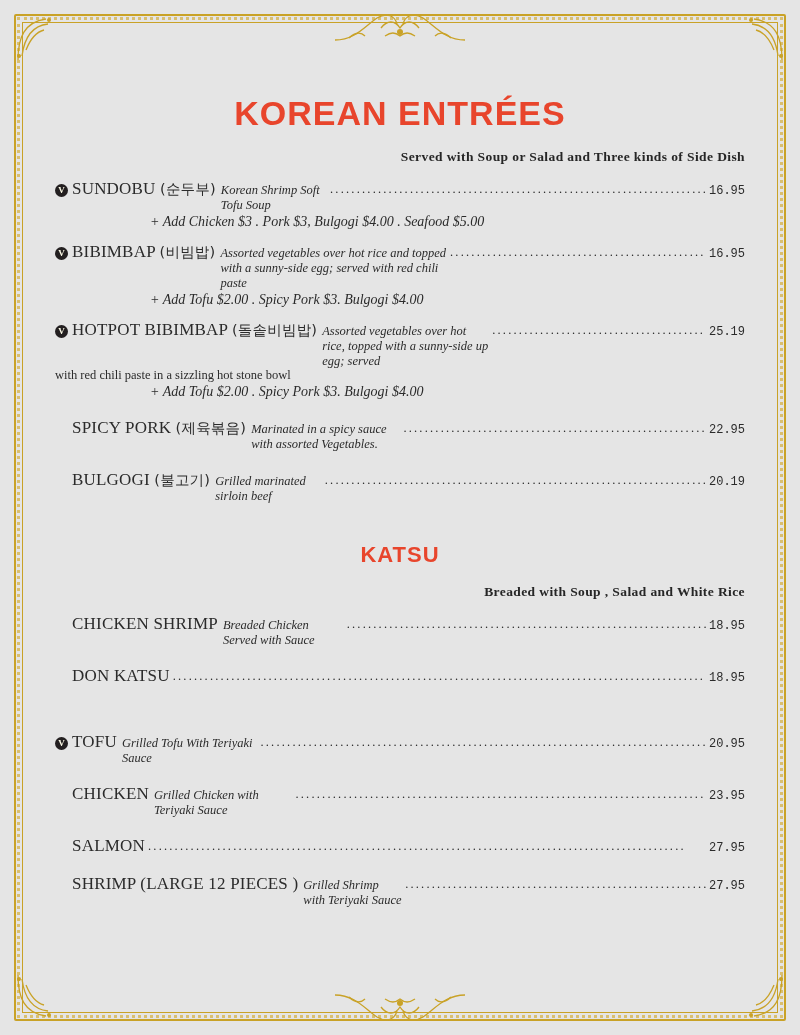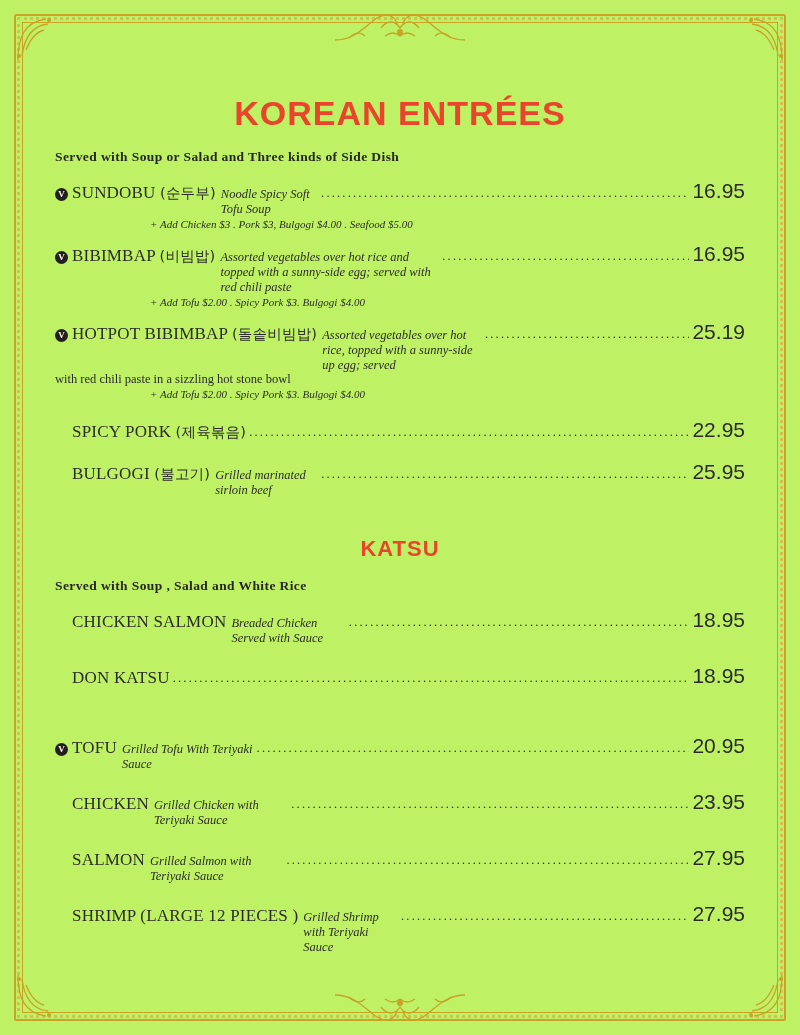--- a/index.html
+++ b/index.html
@@ -13,21 +13,21 @@
     font-family: "Liberation Serif", serif;
     color: #2b2b2b;
     overflow: hidden;
     position: relative;
   }
 
   
   .page {
     position: absolute;
     inset: 0;
-    background: #bef264;
+    background: #e5e5e5;
   }
   .border-outer {
     position: absolute;
     left: 14px;
     top: 14px;
     right: 14px;
     bottom: 14px;
     border: 2px solid #c9a227;
     border-radius: 2px;
   }
@@ -100,21 +100,21 @@
   .section-title.main {
     font-size: 34px;
     margin: 14px 0 0 0;
   }
   .section-title.sub {
     font-size: 22px;
     margin: 0;
   }
 
   .served {
-    text-align: left;
+    text-align: right;
     font-family: "Liberation Serif", serif;
     font-weight: bold;
     font-size: 13.5px;
     letter-spacing: .4px;
     margin: 16px 0 14px 0;
     color: #262626;
   }
 
   .items { margin: 0; padding: 0; }
 
@@ -180,30 +180,30 @@
     white-space: nowrap;
     margin: 0 3px;
     font-size: 12.5px;
     color: #2b2b2b;
     letter-spacing: 2.2px;
     position: relative;
     top: -1px;
   }
 
   .price {
-    font-family: Liberation Sans, sans-serif;
-    font-size: 21px;
+    font-family: Liberation Mono, monospace;
+    font-size: 12px;
     flex: 0 0 auto;
     white-space: nowrap;
   }
 
   .addons {
     font-family: "Liberation Serif", serif;
     font-style: italic;
-    font-size: 11px;
+    font-size: 14px;
     color: #2b2b2b;
     margin: 1px 0 0 95px;
   }
 
   .wrapdesc {
     font-family: "Liberation Serif", serif;
     font-size: 12.5px;
     margin: -1px 0 0 0;
   }
 
@@ -284,21 +284,21 @@
 
     <h1 class="section-title main">KOREAN ENTRÉES</h1>
     <div class="served">Served with Soup or Salad and Three kinds of Side Dish</div>
 
     <div class="items">
 
       <div class="item">
         <div class="item-line">
           <span class="veg">V</span>
           <span class="name"><span>SUNDOBU</span> <span class="kr">(순두부)</span></span>
-          <span class="desc">Noodle Spicy Soft Tofu Soup</span>
+          <span class="desc">Korean Shrimp Soft Tofu Soup</span>
           <span class="dots">.....................................................................................................</span>
           <span class="price">16.95</span>
         </div>
         <div class="addons">+ Add Chicken $3 . Pork $3, Bulgogi $4.00 . Seafood $5.00</div>
       </div>
 
       <div class="item">
         <div class="item-line">
           <span class="veg">V</span>
           <span class="name"><span>BIBIMBAP</span> <span class="kr">(비빔밥)</span></span>
@@ -320,50 +320,51 @@
         <div class="wrapdesc">with red chili paste in a sizzling hot stone bowl</div>
         <div class="addons">+ Add Tofu $2.00 . Spicy Pork $3. Bulgogi $4.00</div>
       </div>
 
       <div class="spacer-sm"></div>
 
       <div class="item">
         <div class="item-line">
           <span class="veg-spacer"></span>
           <span class="name"><span>SPICY PORK</span> <span class="kr">(제육볶음)</span></span>
+          <span class="desc">Marinated in a spicy sauce with assorted Vegetables.</span>
           <span class="dots">.....................................................................................................</span>
           <span class="price">22.95</span>
         </div>
       </div>
 
       <div class="spacer-sm"></div>
 
       <div class="item">
         <div class="item-line">
           <span class="veg-spacer"></span>
           <span class="name"><span>BULGOGI</span> <span class="kr">(불고기)</span></span>
           <span class="desc">Grilled marinated sirloin beef</span>
           <span class="dots">.....................................................................................................</span>
-          <span class="price">25.95</span>
+          <span class="price">20.19</span>
         </div>
       </div>
 
     </div>
 
     <div class="spacer-md"></div>
 
     <h2 class="section-title sub">KATSU</h2>
-    <div class="served">Served with Soup , Salad and White Rice</div>
+    <div class="served">Breaded with Soup , Salad and White Rice</div>
 
     <div class="items">
 
       <div class="item">
         <div class="item-line">
           <span class="veg-spacer"></span>
-          <span class="name">CHICKEN SALMON</span>
+          <span class="name">CHICKEN SHRIMP</span>
           <span class="desc">Breaded Chicken Served with Sauce</span>
           <span class="dots">.....................................................................................................</span>
           <span class="price">18.95</span>
         </div>
       </div>
 
       <div class="spacer-sm"></div>
 
       <div class="item">
         <div class="item-line">
@@ -402,21 +403,20 @@
           <span class="price">23.95</span>
         </div>
       </div>
 
       <div class="spacer-sm"></div>
 
       <div class="item">
         <div class="item-line">
           <span class="veg-spacer"></span>
           <span class="name">SALMON</span>
-          <span class="desc">Grilled Salmon with Teriyaki Sauce</span>
           <span class="dots">.....................................................................................................</span>
           <span class="price">27.95</span>
         </div>
       </div>
 
       <div class="spacer-sm"></div>
 
       <div class="item">
         <div class="item-line">
           <span class="veg-spacer"></span>

